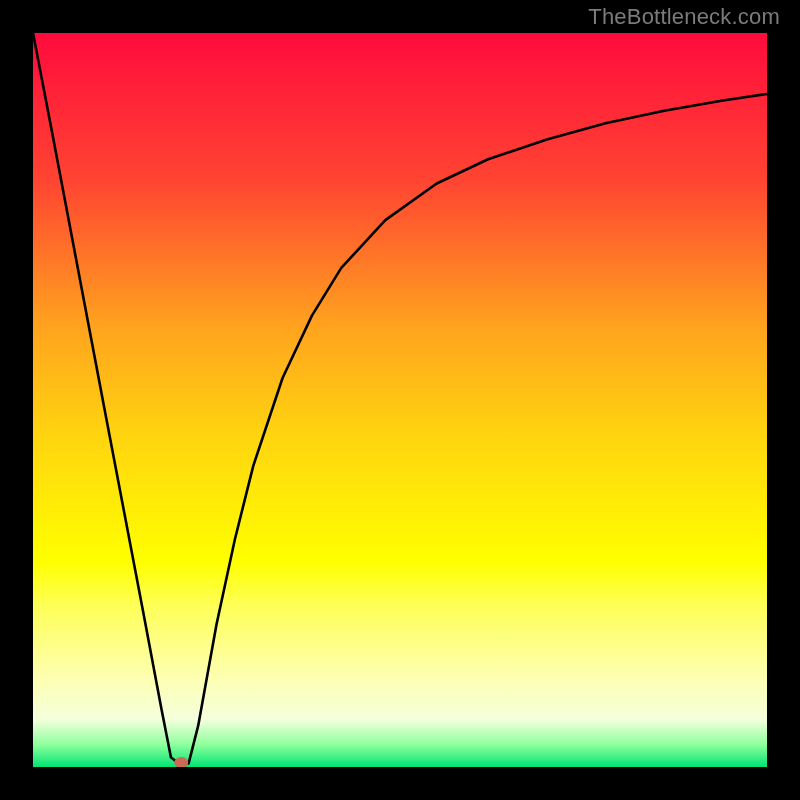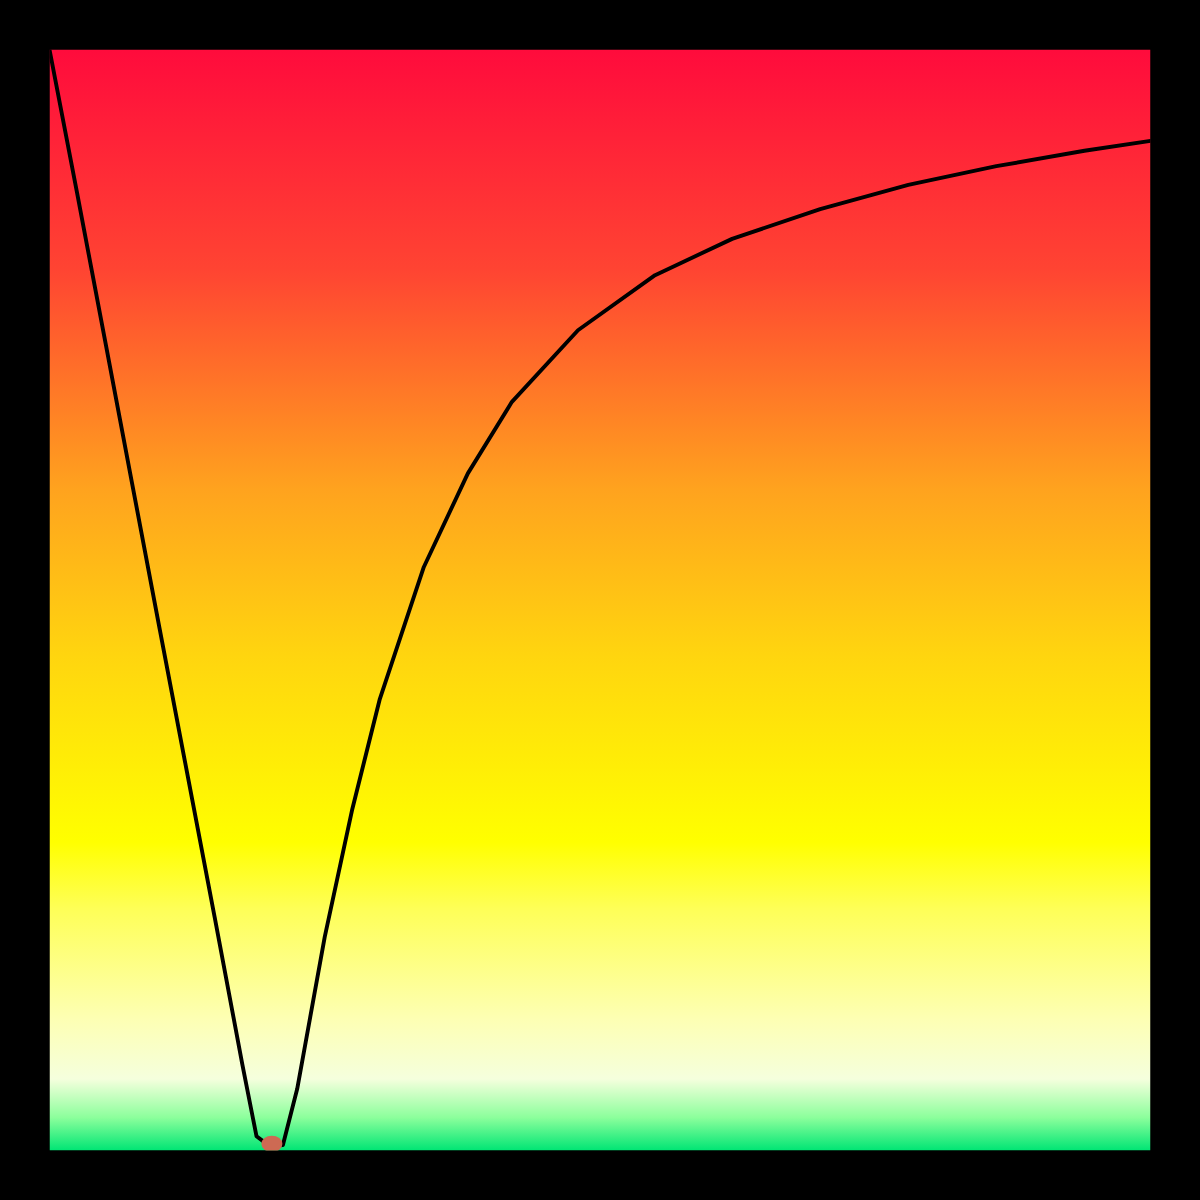--- a/index.html
+++ b/index.html
@@ -34,20 +34,21 @@
     top: 33px;
     width: 734px;
     height: 734px;
     display: block;
   }
 </style>
 </head>
 <body>
 
 <div class="frame">
+  <div class="watermark">TheBottleneck.com</div>
   <svg class="plot" viewBox="0 0 734 734" preserveAspectRatio="none">
     <defs>
       <linearGradient id="bg-grad" x1="0" y1="0" x2="0" y2="1">
           <stop offset="0.00%" stop-color="#ff0b3c"></stop>
           <stop offset="20.00%" stop-color="#ff4432"></stop>
           <stop offset="40.00%" stop-color="#ffa31e"></stop>
           <stop offset="55.00%" stop-color="#ffd50f"></stop>
           <stop offset="72.00%" stop-color="#ffff00"></stop>
           <stop offset="78.00%" stop-color="#feff57"></stop>
           <stop offset="88.00%" stop-color="#fdffb3"></stop>

